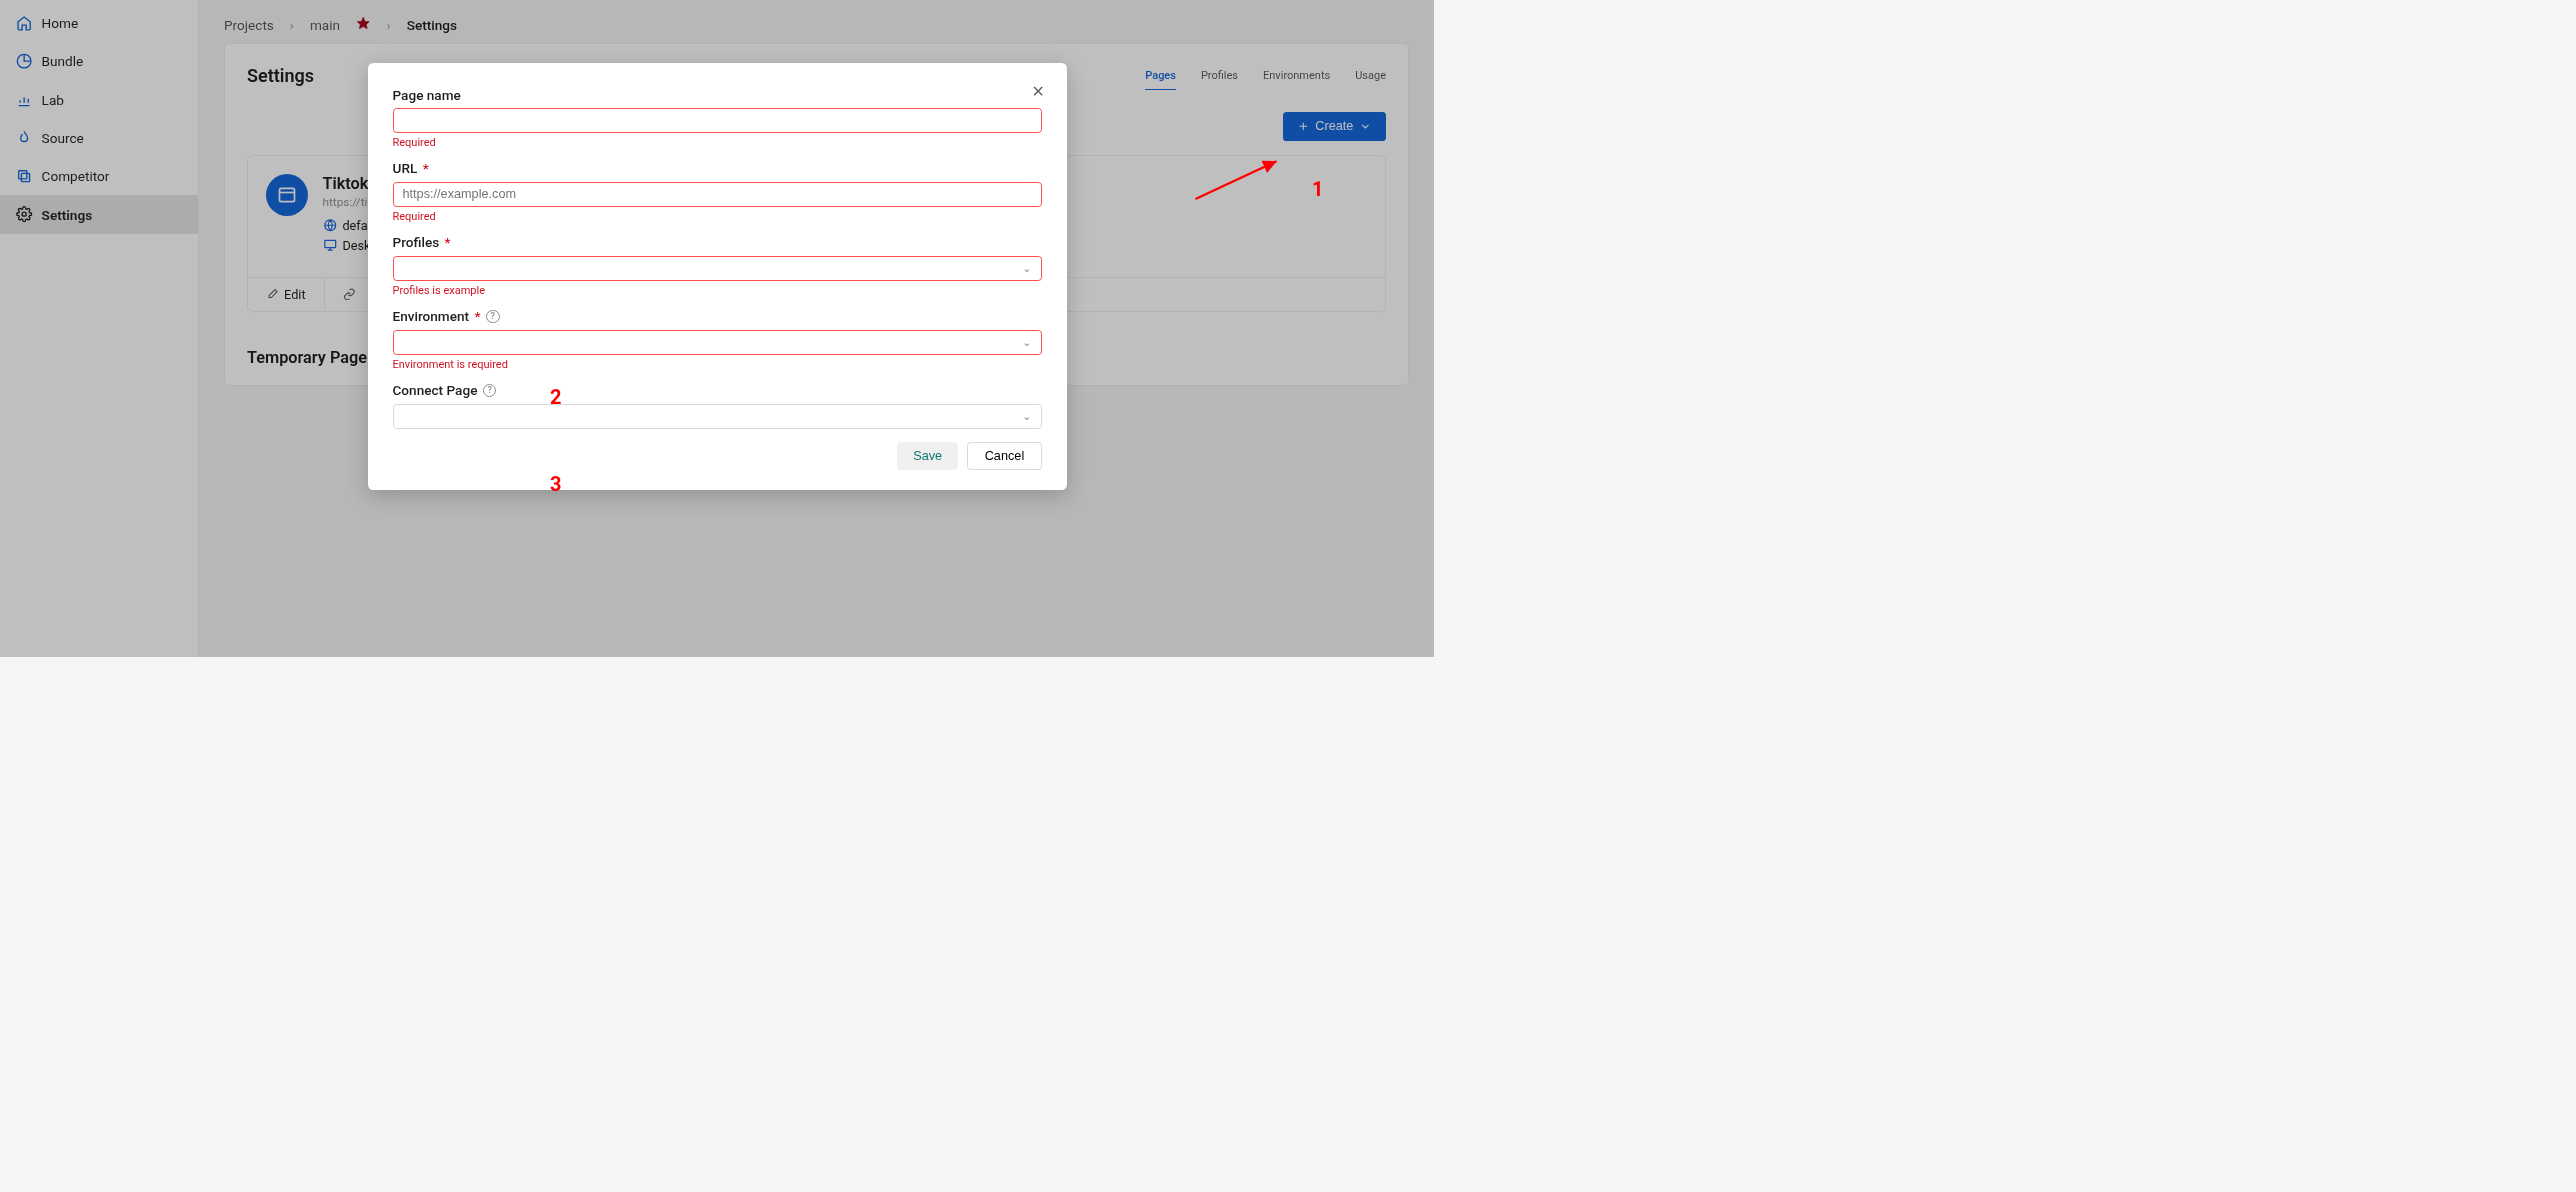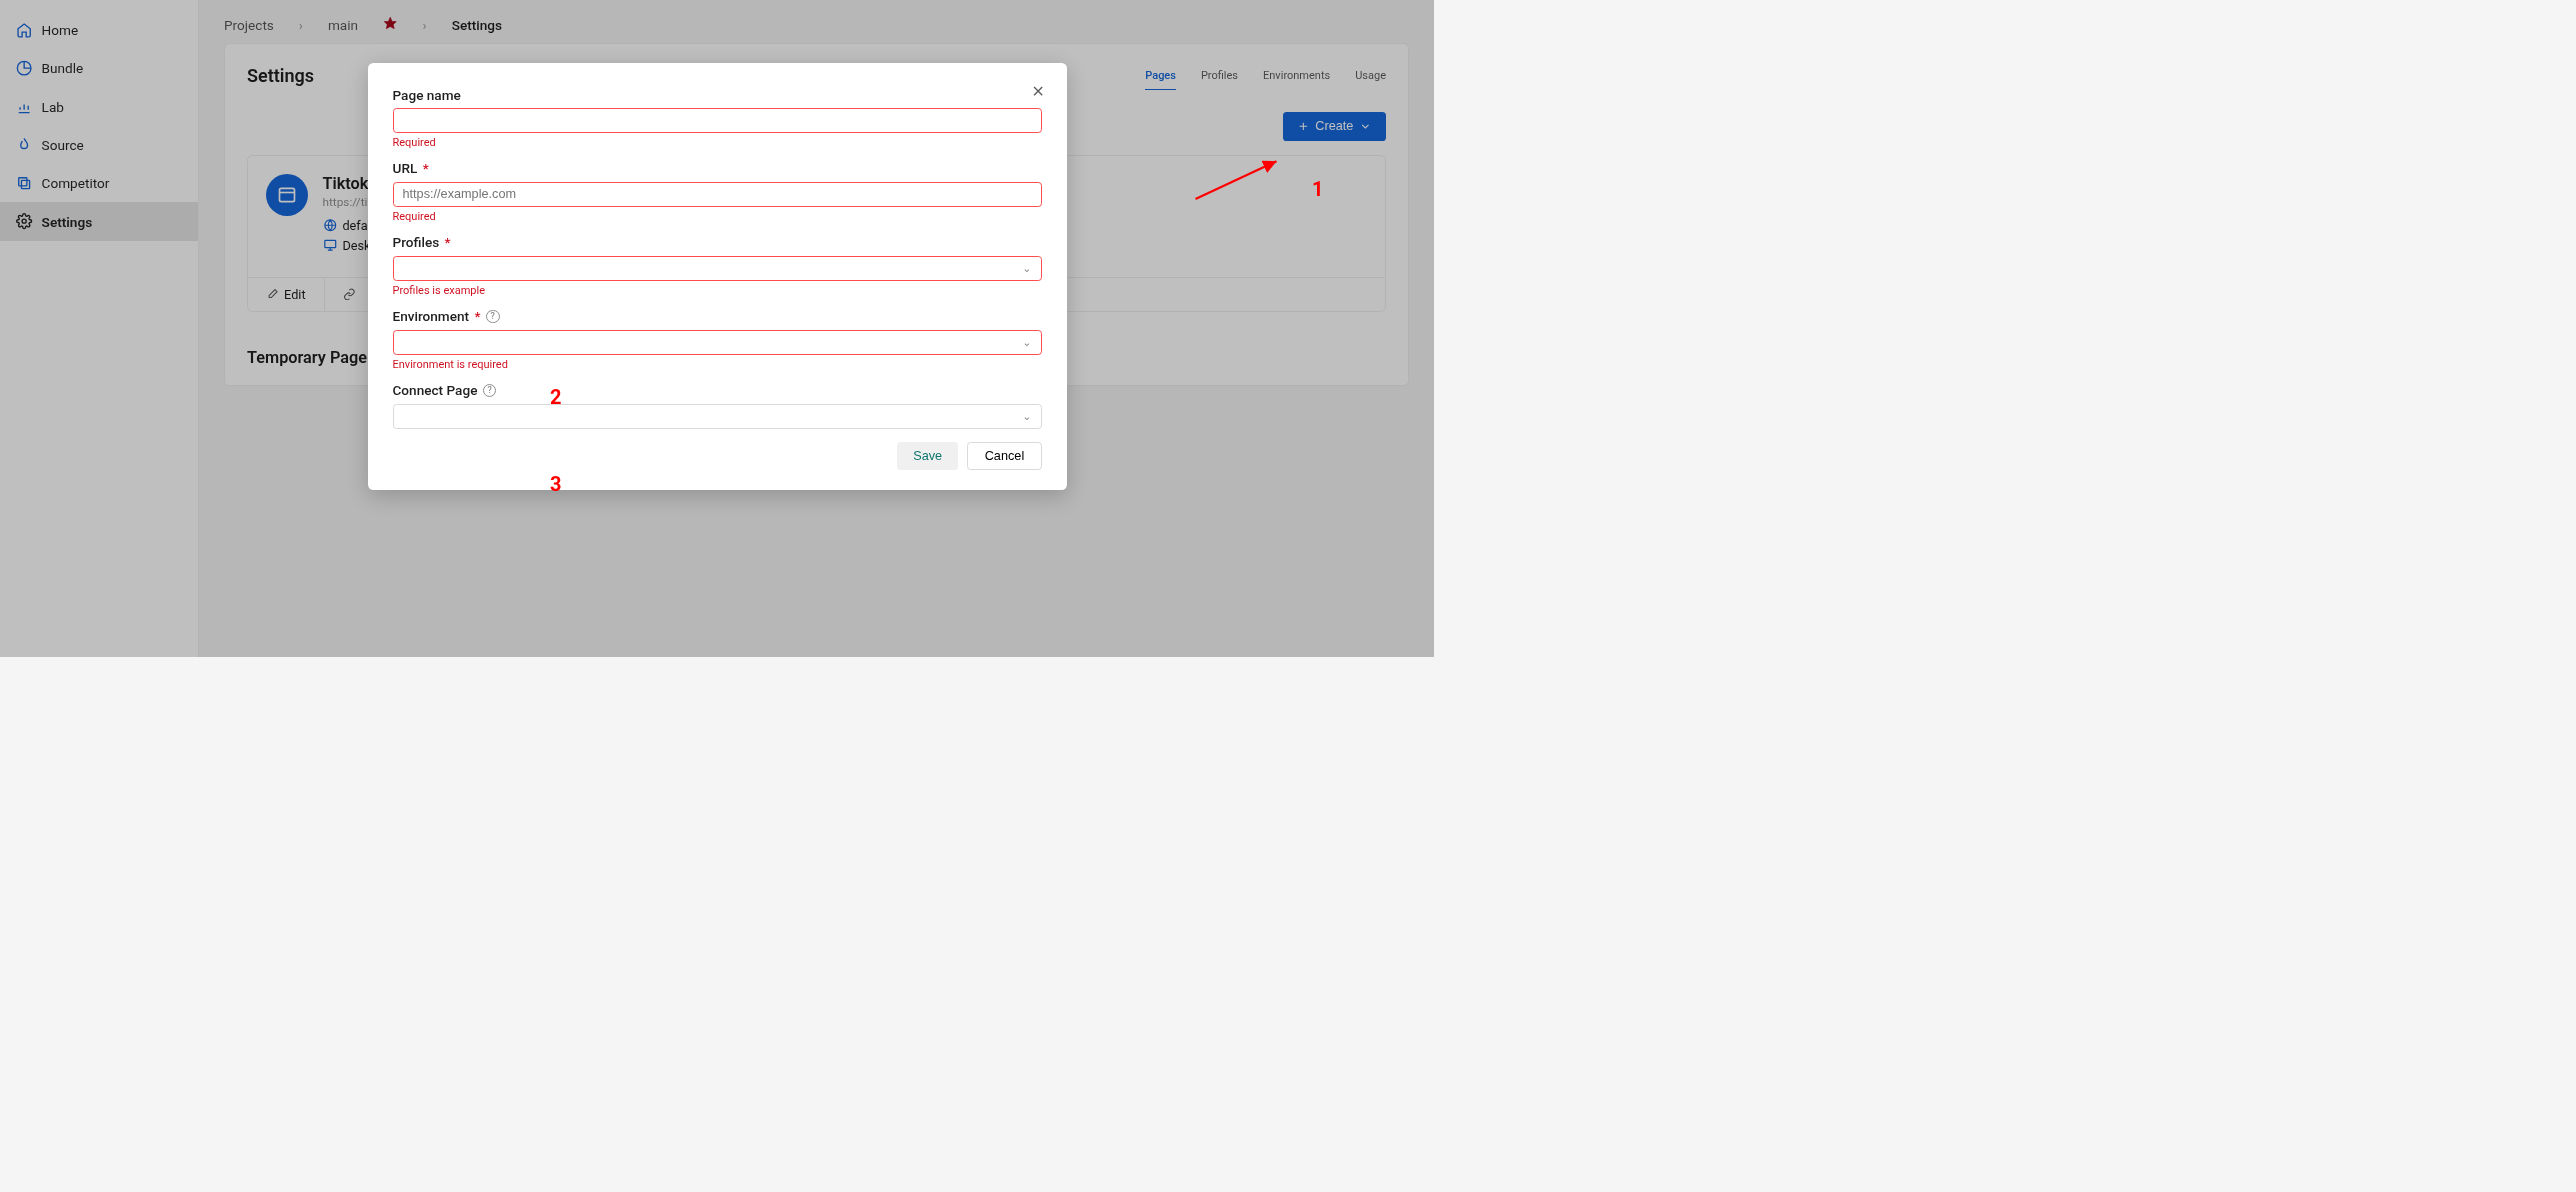--- a/index.html
+++ b/index.html
@@ -11,21 +11,21 @@
     position: relative;
     width: 1434px;
     height: 657px;
     overflow: hidden;
   }
   .app { display: flex; width: 100%; height: 100%; }
   .sidebar {
     width: 199px;
     background: #fff;
     border-right: 0.9px solid #f0f0f0;
-    padding-top: 11px;
+    padding-top: 4px;
     flex-shrink: 0;
   }
   .sidebar-item {
     display: flex;
     align-items: center;
     gap: 9px;
     padding: 11px 16.3px;
     color: rgba(0,0,0,0.85);
     cursor: pointer;
     font-size: 13.6px;
@@ -34,21 +34,21 @@
     background: #e6e6e6;
     font-weight: 600;
   }
   .sidebar-item .icon { width: 16.3px; height: 16.3px; display: inline-flex; align-items: center; justify-content: center; }
   .sidebar-item svg { width: 16.3px; height: 16.3px; stroke: #1668dc; fill: none; stroke-width: 2; }
   .sidebar-item.active svg { stroke: #1f1f1f; }
   .main { flex: 1; display: flex; flex-direction: column; overflow: auto; }
   .breadcrumb {
     display: flex;
     align-items: center;
-    gap: 25px;
+    gap: 16px;
     padding: 16.3px 25px 9px 25px;
     font-size: 13.6px;
     color: rgba(0,0,0,0.65);
   }
   .breadcrumb .sep { color: rgba(0,0,0,0.4); }
   .breadcrumb .current { color: rgba(0,0,0,0.88); font-weight: 500; }
   .star-icon { width: 14.5px; height: 14.5px; }
   .content-card {
     margin: 0 25px 22px 25px;
     background: #fff;

